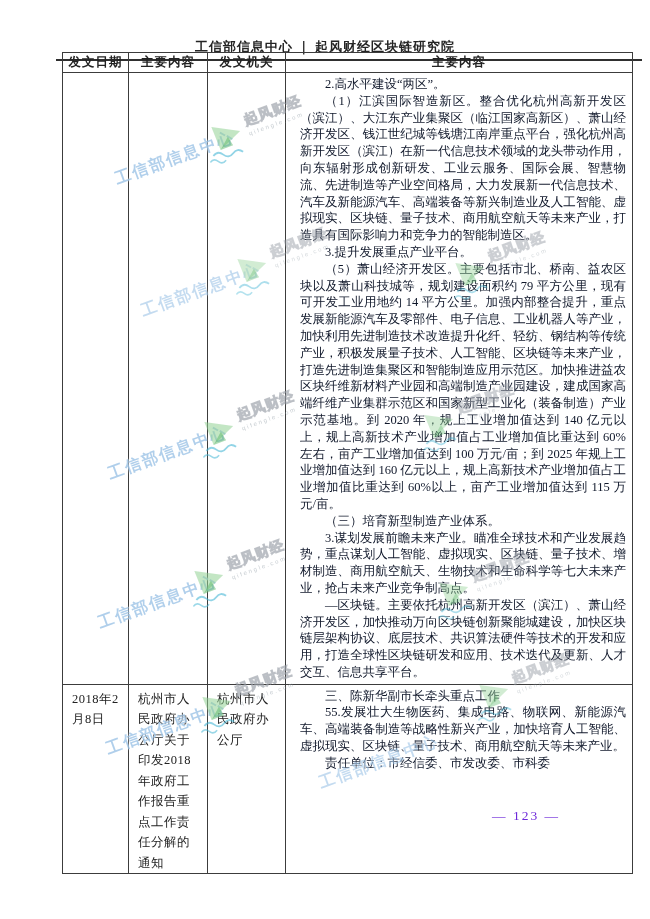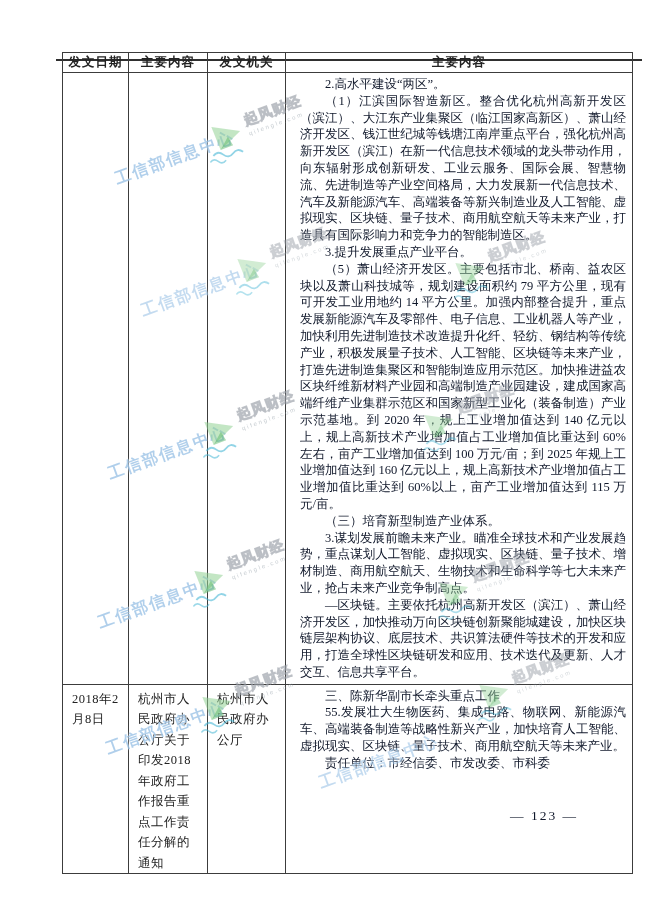--- a/index.html
+++ b/index.html
@@ -71,24 +71,24 @@
   }
   .para {
     margin: 0;
     text-indent: 2em;
     text-align: justify;
   }
   tr.row2 td.content-cell .para:nth-child(3) { margin-top: 0; }
   
   .page-number {
     position: absolute;
-    top: 808px; left: 510px;
+    top: 808px; left: 492px;
     font-size: 13.5px;
     letter-spacing: 2px;
-    color: #0f172a;
+    color: #6d28d9;
   }
   
   .wm-layer { position: absolute; inset: 0; pointer-events: none; z-index: 4; }
   .wm-group { position: absolute; width: 300px; height: 120px; }
   .wm-blue {
     position: absolute; left: 0; top: 0;
     display: inline-block;
     transform: rotate(-20deg);
     font-family: "Liberation Sans", "DejaVu Sans", sans-serif;
     font-weight: bold;
@@ -125,20 +125,21 @@
     -webkit-text-stroke: 0;
     margin-top: 1px;
   }
   .wm-group.faint { opacity: 0.75; }
 </style>
 </head>
 <body>
 
 <div id="page">
 
+  <div class="page-header">工信部信息中心 ｜ 起风财经区块链研究院</div>
   <div class="header-rule"></div>
 
   <table class="doc-table">
     <colgroup>
       <col style="width:66px">
         <col style="width:79px">
         <col style="width:78px">
         <col style="width:347px">
     </colgroup>
     <tbody>

